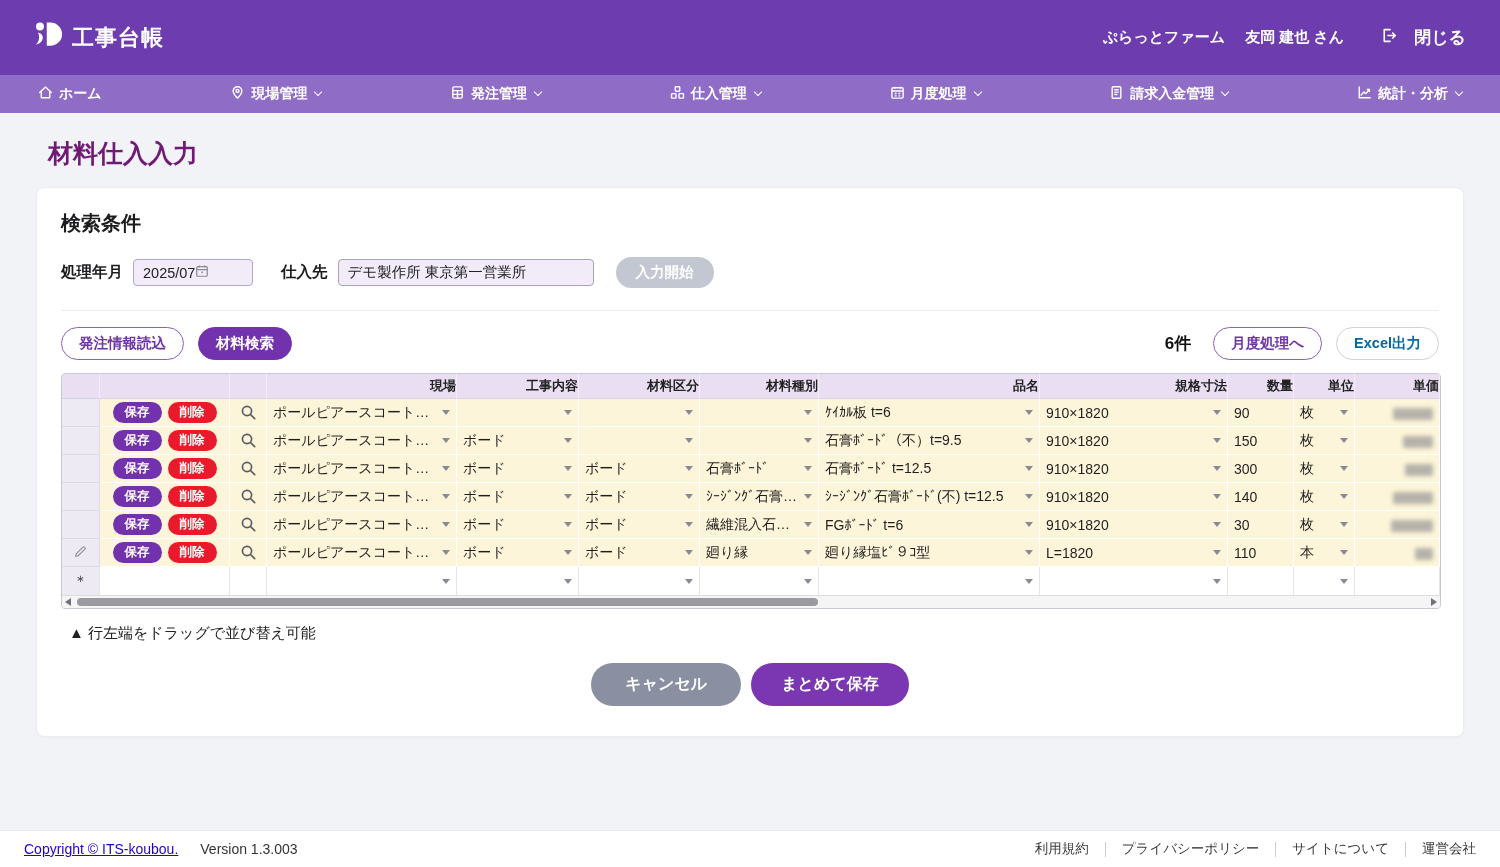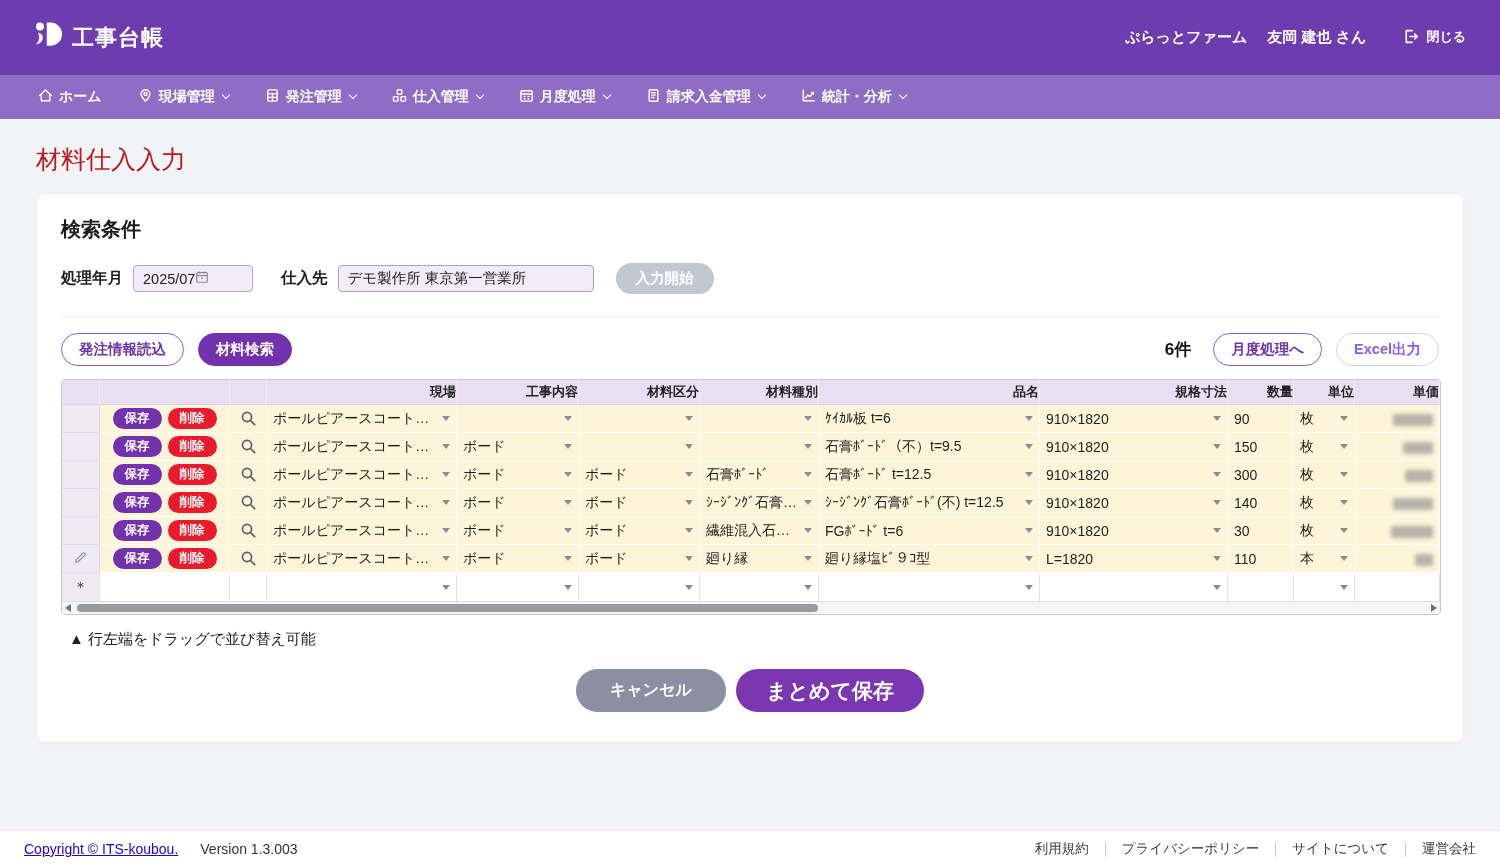--- a/index.html
+++ b/index.html
@@ -15,40 +15,40 @@
     height:75px; background:var(--header-purple,#6d3cae);
     display:flex; align-items:center; justify-content:space-between;
     padding:0 34px; flex:0 0 auto;
   }
   .brand{ display:flex; align-items:center; gap:9px; cursor:pointer; }
   .brand-title{ color:#fff; font-size:22px; font-weight:700; letter-spacing:1px; }
   .topbar-right{ display:flex; align-items:center; color:#fff; }
   .company-name{ font-size:15px; font-weight:700; }
   .user-name{ font-size:15px; font-weight:700; margin-left:20px; }
   .logout-btn{
-    display:flex; align-items:flex-start; gap:7px; margin-left:36px;
-    background:none; border:none; color:#fff; font-size:13px; font-weight:700; cursor:pointer;
+    display:flex; align-items:center; gap:17px; margin-left:36px;
+    background:none; border:none; color:#fff; font-size:17px; font-weight:700; cursor:pointer;
     font-family:inherit;
   }
   
   .navbar{
-    height:44px; background:var(--nav-purple,#8f6cc5);
-    display:flex; align-items:center; gap:36px; padding:0 38px; flex:0 0 auto;
+    height:38px; background:var(--nav-purple,#8f6cc5);
+    display:flex; align-items:center; gap:36px; padding:0 38px; flex:0 0 auto;justify-content:space-between;
   }
   .nav-item{
     display:flex; align-items:center; gap:6px; color:#fff;
     font-size:14px; font-weight:700; cursor:pointer; text-decoration:none; white-space:nowrap;
   }
   .chev{
     width:6px; height:6px; border-right:1.6px solid #fff; border-bottom:1.6px solid #fff;
     transform:rotate(45deg); margin-top:-4px; margin-left:2px;
   }
   
   main{ flex:1 1 auto; padding:0 36px; }
-  .page-title{ font-size:25px; font-weight:400; color:#b91c1c; margin:24px 0 17px; }
+  .page-title{ font-size:25px; font-weight:700; color:#701a75; margin:24px 12px 17px; }
   .card{
     background:#fff; border:1px solid #ececf2; border-radius:8px;
     box-shadow:0 1px 2px rgba(0,0,0,0.03);
     padding:22px 24px 30px;
   }
   .search-heading{ font-size:20px; font-weight:700; margin-bottom:20px; }
   .form-row{ display:flex; align-items:center; margin-bottom:22px; }
   .form-label{ font-size:15.5px; font-weight:700; margin-right:10px; }
   .input{
     background:#f2ecf8; border:1px solid #b5a6ce; border-radius:4px;
@@ -62,21 +62,21 @@
     font-family:inherit;
   }
   .divider-line{ border-top:1px solid #ececf1; margin:0 0 16px; }
   .toolbar-row{ display:flex; align-items:center; margin-bottom:13px; }
   .pill{
     border-radius:17px; padding:6px 17px; font-size:14.5px; font-weight:600; cursor:pointer;
     font-family:inherit;
   }
   .btn-outline-purple{ background:#fff; border:1.5px solid #8b5fc0; color:#6d35a8; }
   .btn-filled-purple{ background:var(--accent-purple,#7232ad); border:1.5px solid var(--accent-purple,#7232ad); color:#fff; }
-  .btn-outline-gray{ background:#fff; border:1.5px solid #ced2dc; color:#8b5cf6; cursor:default;text-align:center; }
+  .btn-outline-gray{ background:#fff; border:1.5px solid #ced2dc; color:#0369a1; cursor:default;text-align:center; }
   .load-order{ margin-right:14px; }
   .count-label{ margin-left:auto; font-size:17px; font-weight:700; color:#111; margin-right:22px; }
   .monthly-btn{ margin-right:14px; }
   
   .table-wrap{ border:1px solid #c8c8d2; border-radius:4px; overflow:hidden; width:1380px; }
   table{ border-collapse:separate; border-spacing:0; table-layout:fixed; width:1378px; }
   th{
     background:var(--table-header-lavender,#e9def2); height:25px; font-size:13px; font-weight:700;
     color:#222; text-align:right; border-right:1px solid #f4eef9; border-bottom:1px solid #d8d0e4;
     overflow:hidden; white-space:nowrap;
@@ -126,21 +126,21 @@
   .hs-right{ width:0;height:0;border-top:4px solid transparent;border-bottom:4px solid transparent;border-left:6px solid #707078; margin-left:auto; }
   .hs-thumb{ height:8px; width:54%; margin-left:6px; border-radius:4px; background:#9a9aa0; }
   .drag-note{ font-size:15px; color:#222; margin:15px 0 0 8px; }
   .actions{ display:flex; justify-content:center; gap:10px; margin-top:20px; }
   .btn-cancel{
     background:var(--cancel-gray,#8a90a2); color:#fff; border:none; border-radius:22px;
     padding:11px 34px; font-size:16px; font-weight:700; cursor:pointer; font-family:inherit;
   }
   .btn-saveall{
     background:var(--accent-purple-dark,#7b36b1); color:#fff; border:none; border-radius:22px;
-    padding:2px 30px; font-size:21px; font-weight:700; cursor:pointer; font-family:inherit;
+    padding:2px 30px; font-size:16px; font-weight:700; cursor:pointer; font-family:inherit;
   }
   
   footer{
     flex:0 0 auto; background:#fff; border-top:1px solid #e8e8ee;
     display:flex; align-items:center; padding:9px 24px; font-size:14px;
   }
   .copyright-link{ color:var(--link-blue,#2200cc); text-decoration:underline; cursor:pointer; }
   .version-label{ margin-left:22px; color:#333; }
   .footer-links{ margin-left:auto; display:flex; align-items:center; font-size:13.5px; color:#3a3a3e; }
   .footer-links a{ color:#3a3a3e; text-decoration:none; cursor:pointer; }

